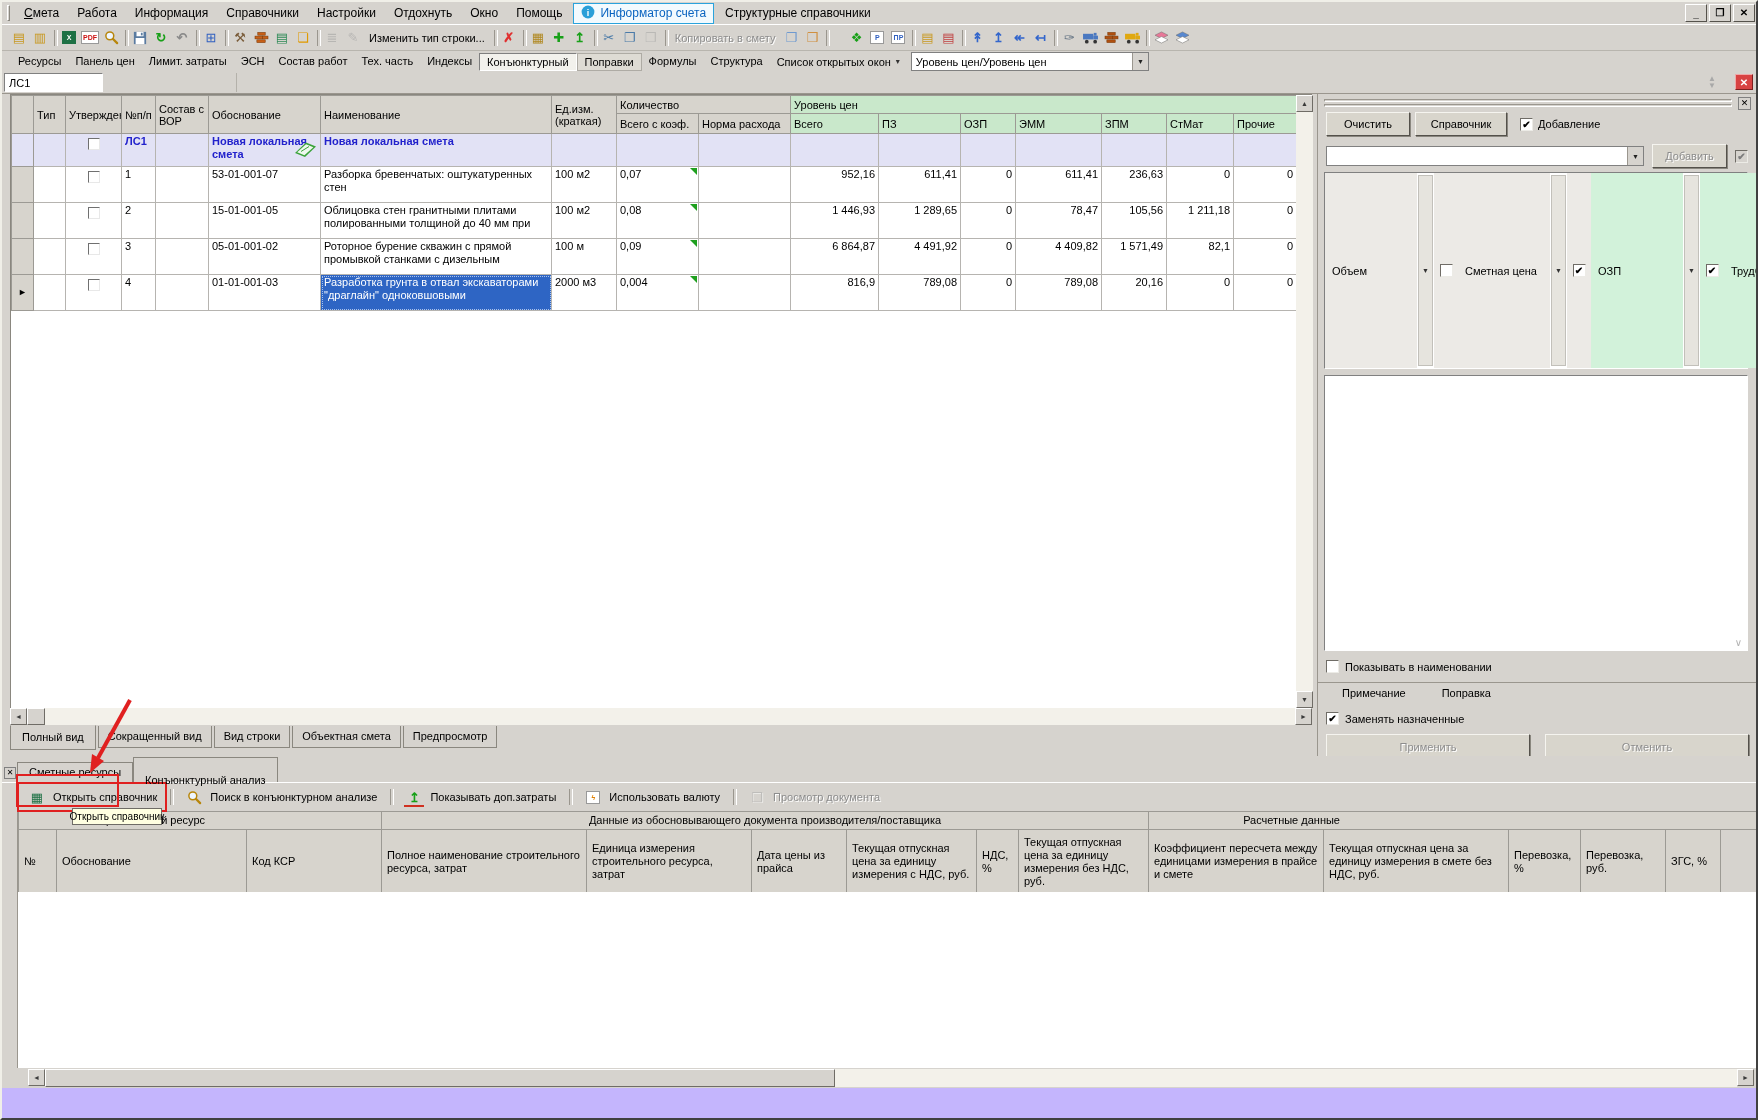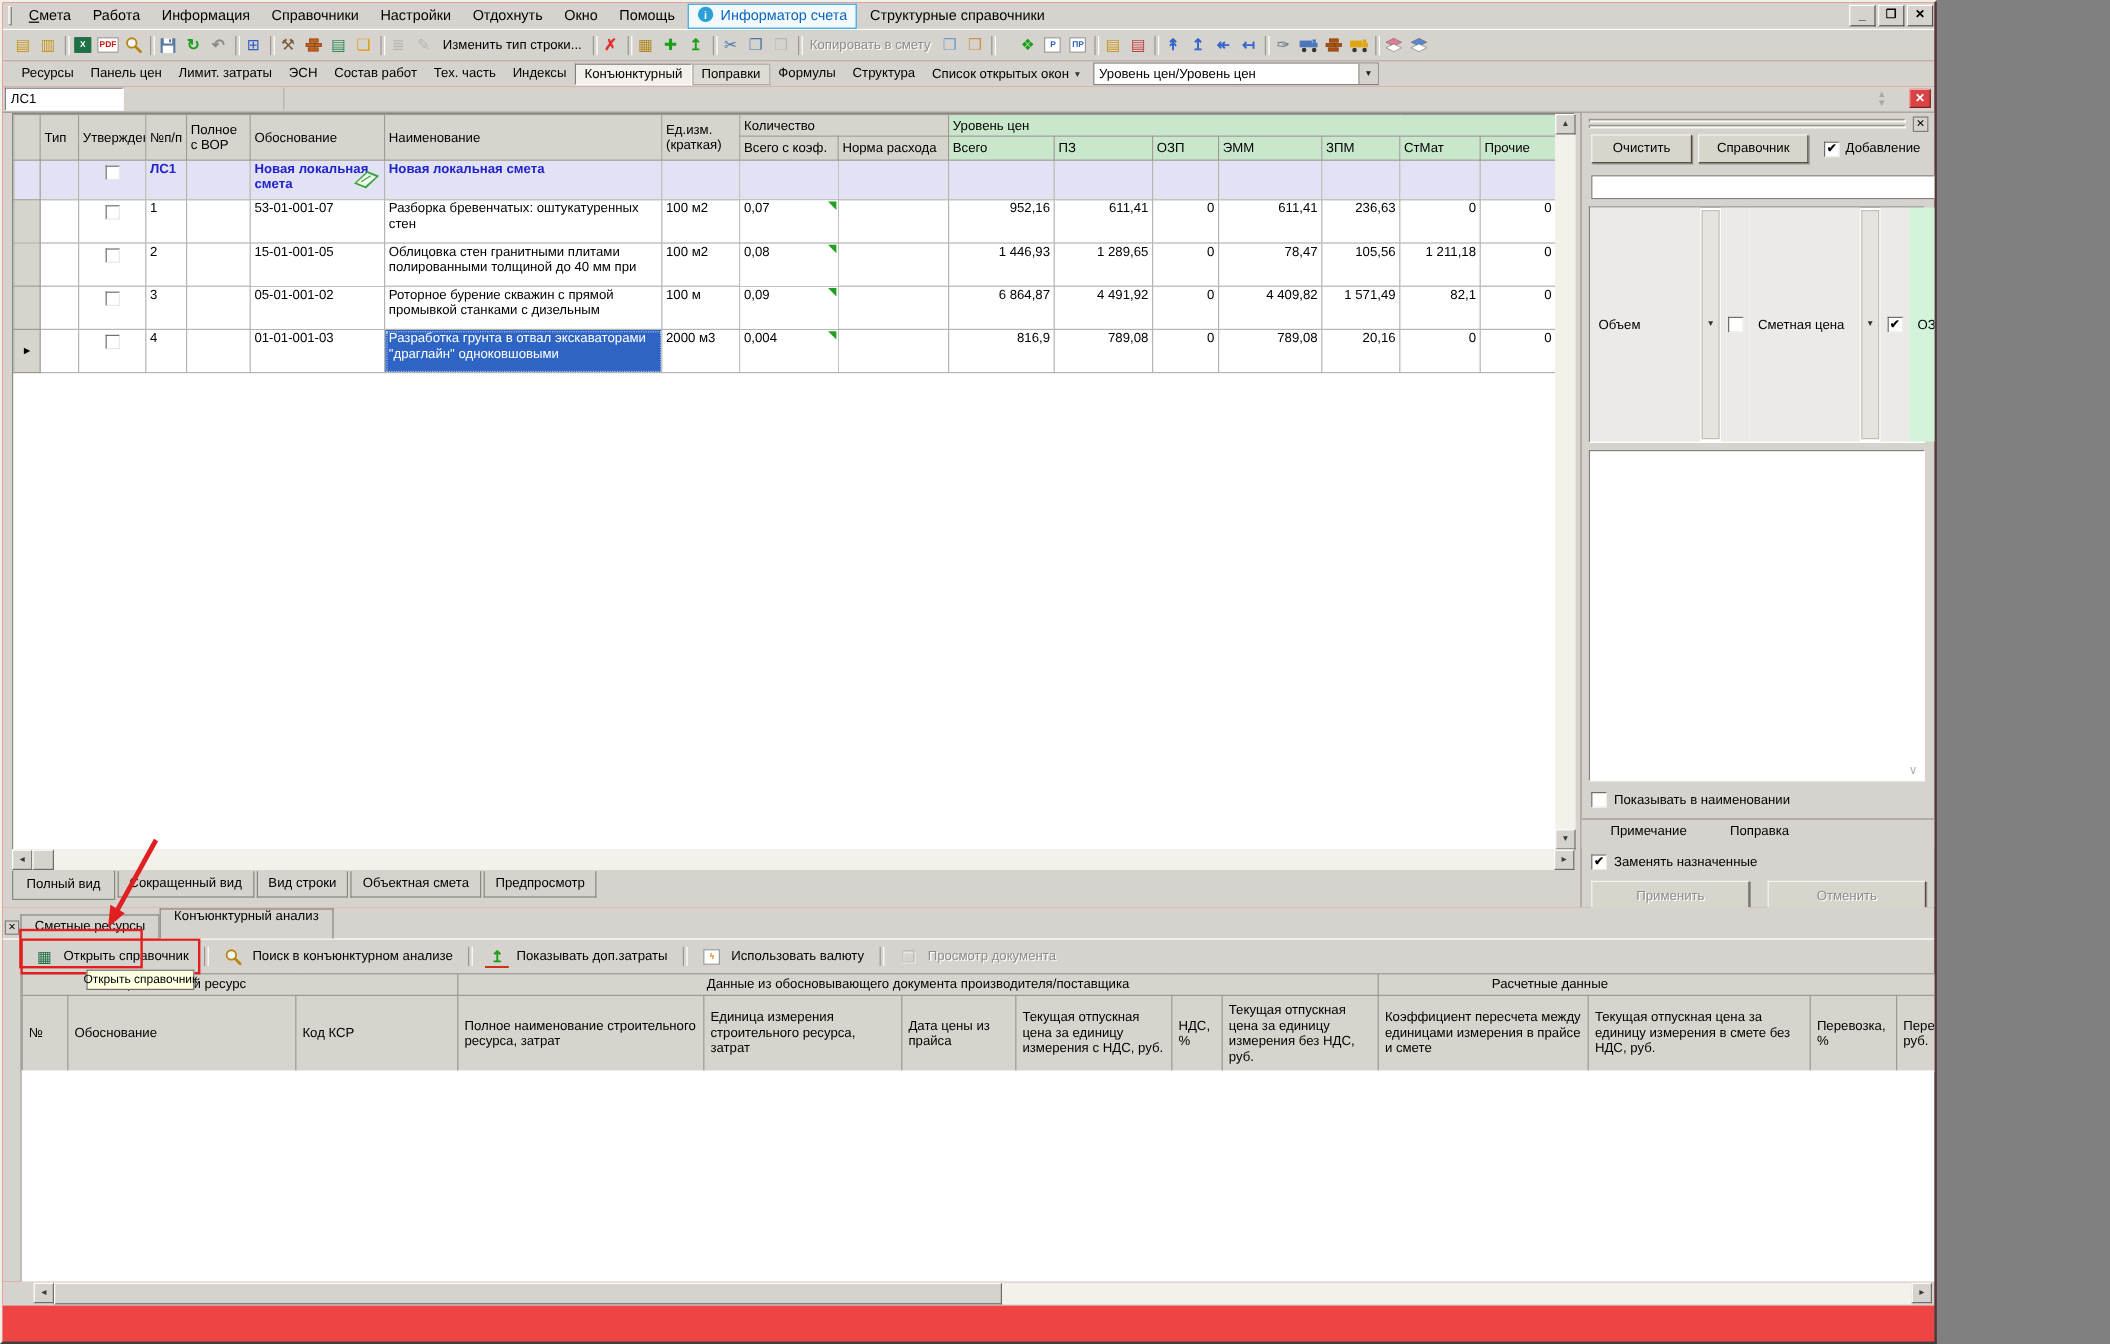--- a/index.html
+++ b/index.html
@@ -1,18 +1,18 @@
 <!DOCTYPE html>
 <html><head>
 <meta charset="utf-8">
 <style>
 *{box-sizing:border-box;margin:0;padding:0}
 html,body{background:#808080}
 body{font-family:"Liberation Sans",sans-serif;font-size:11px;color:#000}
-.win{position:relative;width:1614px;height:1120px;background:#ef4444;border:2px solid;border-color:#f0efe8 #404040 #404040 #f0efe8;overflow:hidden}
+.win{position:relative;width:1758px;height:1120px;background:#c4b5fd;border:2px solid;border-color:#f0efe8 #404040 #404040 #f0efe8;overflow:hidden}
 
 .menubar{height:23px;display:flex;align-items:center;background:#d6d3ce;padding-left:4px;border-bottom:1px solid #ffffff}
 .grip{width:3px;height:16px;border:1px solid;border-color:#fff #8a877f #8a877f #fff;margin:0 5px 0 1px}
 .menuitems{display:flex}
 .mi{padding:3px 9px;font-size:12px;white-space:nowrap}
 .menu-informer{display:flex;align-items:center;gap:5px;border:1px solid #2aa3dc;background:#f2fafe;color:#0a64c0;padding:1px 7px;font-size:12px;margin:0 2px;white-space:nowrap}
 .menu-plain{padding:3px 9px;font-size:12px;white-space:nowrap}
 .wbtns{margin-left:auto;display:flex;gap:2px;padding-right:1px}
 .wb{width:22px;height:18px;background:#d6d3ce;border:1px solid;border-color:#fff #55524c #55524c #fff;display:flex;align-items:flex-end;justify-content:center;font-size:10px;font-weight:bold;line-height:10px;padding-bottom:2px}
 .wb.rest,.wb.cls{align-items:center;padding-bottom:0}
@@ -107,21 +107,21 @@
 .ptab{position:relative;padding:4px 16px 5px;white-space:nowrap}
 .ptab::before{content:"";position:absolute;inset:0;border:1px solid #7c7970;border-top:none;background:#d6d3ce;transform:perspective(16px) rotateX(-4deg);transform-origin:top;z-index:-1}
 .rp-cb2{position:absolute;top:618px;left:8px;display:flex;gap:6px;align-items:center}
 .rp-btns{position:absolute;top:640px;left:8px;right:7px;display:flex;gap:15px}
 .rp-btns .btn{flex:1;height:25px}
 
 .bottompane{height:312px;background:#d6d3ce;position:relative}
 .btabsrow{height:26px;display:flex;align-items:flex-end;padding-left:15px;position:relative}
 .bx{position:absolute;left:2px;top:11px;width:12px;height:12px;border:1px solid #808080;font-size:8px;line-height:10px;text-align:center;background:#d6d3ce}
 .btab{border:1px solid #8a877f;border-bottom:none;padding:3px 11px;background:#d6d3ce;height:20px;white-space:nowrap}
-.btab.active{height:25px;padding-top:0;position:relative;z-index:2}
+.btab.active{height:25px;padding-top:16px;position:relative;z-index:2}
 .btoolbar{height:29px;display:flex;align-items:center;padding-left:17px;gap:2px;border-top:1px solid #fff;position:relative;z-index:1}
 .bbtn{display:flex;align-items:center;gap:6px;padding:3px 8px;white-space:nowrap}
 .bbtn.dis{color:#8d8d8d;text-shadow:1px 1px 0 #fff}
 .bbtn.hl{outline:2px solid #e02020}
 .btablewrap{margin-left:15px;border-left:1px solid #9a968e}
 table.bt{border-collapse:collapse;table-layout:fixed;width:1741px}
 .bt th{border:1px solid #9c9a94;background:#d7d4cd;font-weight:normal;font-size:11px;text-align:left;padding:2px 5px;vertical-align:middle;overflow:hidden;line-height:13px}
 .bt th.void{border:none;background:transparent}
 .bt .bg1{padding-left:74px;text-align:left}
 .bt .bg2{text-align:center}
@@ -347,21 +347,21 @@
                 <col style="width:65px">
                 <col style="width:67px">
                 <col style="width:63px">
               </colgroup>
               <tbody>
                 <tr style="height:18px">
                   <th class="gut" rowspan="2"></th>
                   <th rowspan="2">Тип</th>
                   <th rowspan="2">Утвержден</th>
                   <th rowspan="2">№п/п</th>
-                  <th rowspan="2">Полное с ВОР</th>
+                  <th rowspan="2">Состав с ВОР</th>
                   <th rowspan="2">Обоснование</th>
                   <th rowspan="2">Наименование</th>
                   <th rowspan="2">Ед.изм. (краткая)</th>
                   <th colspan="2">Количество</th>
                   <th colspan="7" class="hg">Уровень цен</th>
                 </tr>
                 <tr style="height:20px">
                   <th>Всего с коэф.</th>
                   <th>Норма расхода</th>
                   <th class="hg">Всего</th>

